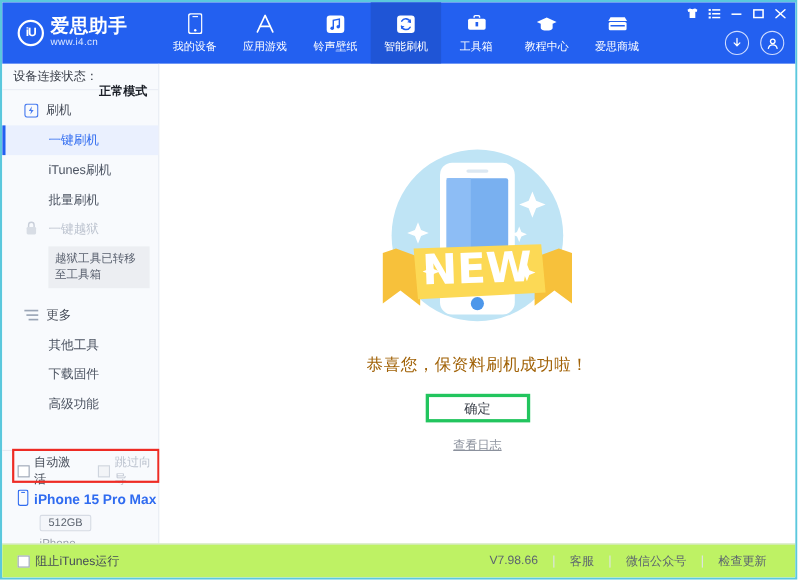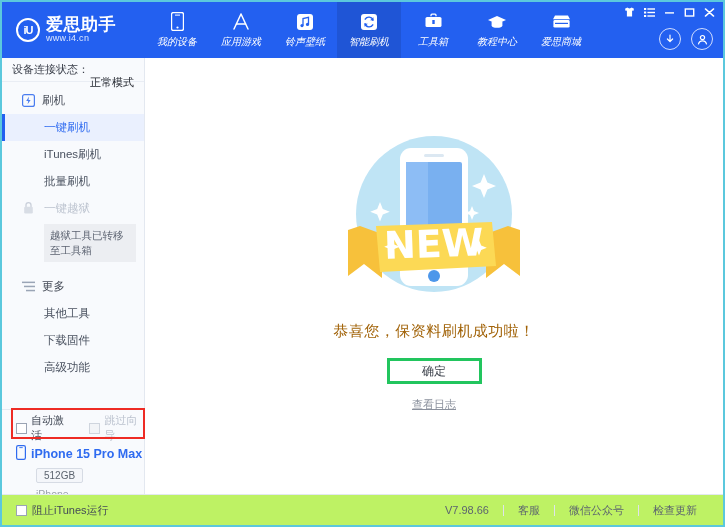--- a/index.html
+++ b/index.html
@@ -49,21 +49,20 @@
     width: 64px; height: 56px;
     display: flex; flex-direction: column; align-items: center;
     justify-content: center; gap: 3px;
     cursor: pointer;
   }
   .navtab.active { background: #1f55d6; }
   .navtab .tab-ico { height: 20px; display:flex; align-items:center; justify-content:center; }
   .navtab .tab-label {
     color: #ffffff; font-size: 10px; white-space: nowrap;
     font-family: "DejaVu Sans", sans-serif;
-    font-style: italic;
   }
 
   .win-controls {
     position: absolute; right: 4px; top: 2px;
     display: flex; align-items: center; gap: 0px;
   }
   .win-btn {
     width: 20px; height: 16px; display: flex; align-items: center;
     justify-content: center; color: #ffffff; font-size: 10px; cursor: pointer;
   }
@@ -82,21 +81,21 @@
   .sidebar {
     position: absolute; left: 0; top: 56px; width: 143px; bottom: 31px;
     background: #f8fafd;
     border-right: 1px solid #e3e8f0;
   }
   .conn-status {
     height: 24px; display: flex; align-items: center; justify-content: center;
     font-size: 11px; color: #3a3f4a; border-bottom: 1px solid #e9edf4;
     white-space: nowrap;
   }
-  .conn-status b { color: #1b1f27; font-weight: normal; margin-left: 1px; margin-top: 25px; }
+  .conn-status b { color: #1b1f27; font-weight: bold; margin-left: 1px; margin-top: 25px; }
 
   .sec-head {
     display: flex; align-items: center; gap: 7px;
     height: 28px; padding-left: 20px; margin-top: 4px;
     font-size: 11.5px; color: #464c58;
   }
   .sec-ico { width: 13px; height: 13px; display:flex; align-items:center; justify-content:center; }
   .nav-item {
     height: 27px; display: flex; align-items: center;
     padding-left: 42px; font-size: 11.5px; color: #4a5260;

